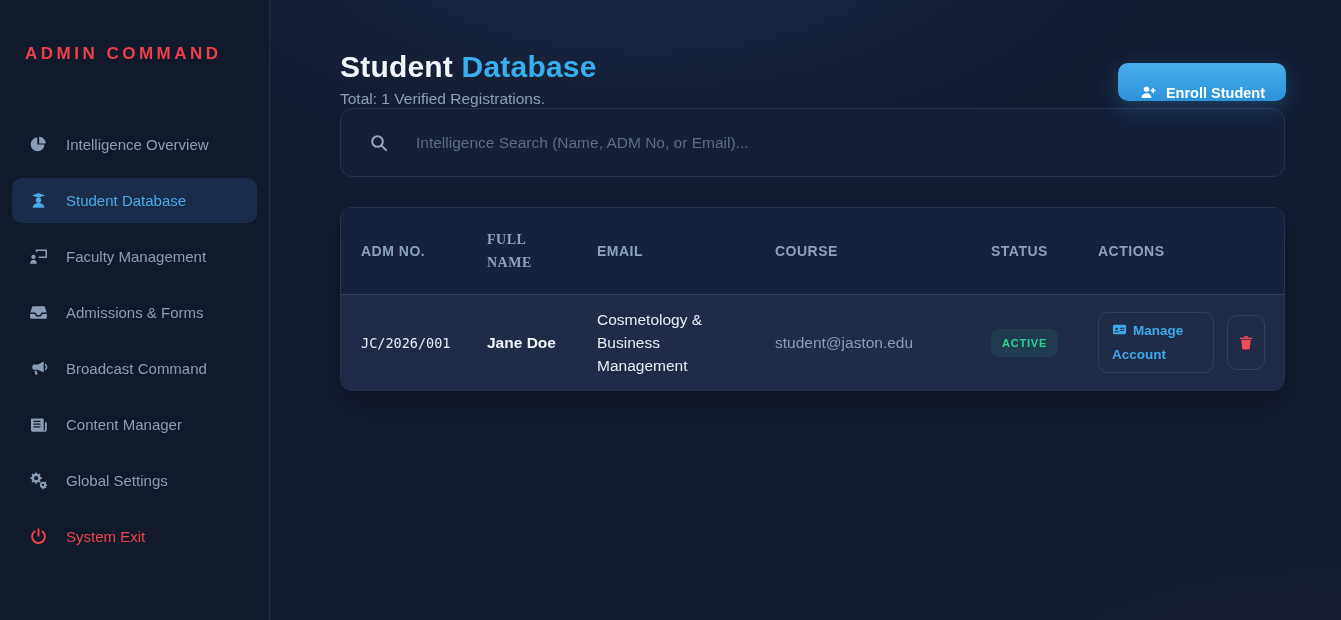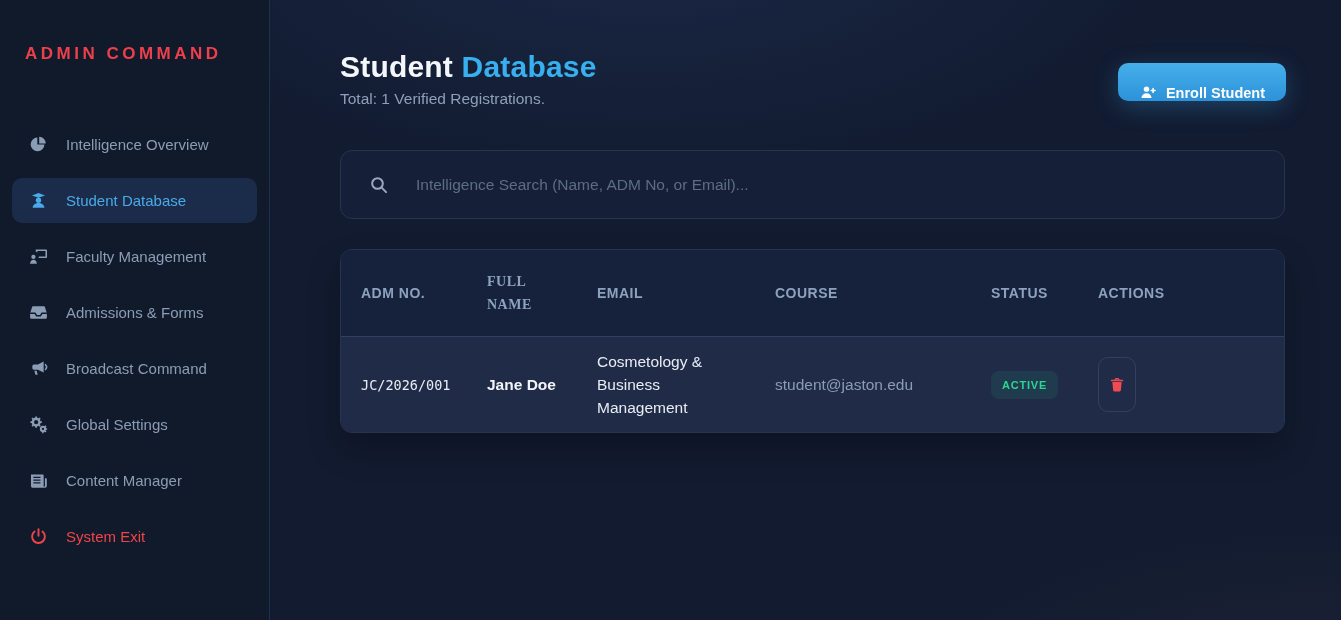--- a/index.html
+++ b/index.html
@@ -58,21 +58,21 @@
     height:38px; padding:0 21px;
     border:none; border-radius:10px;
     background:linear-gradient(180deg,#46afea 0%,#2d92da 100%);
     color:#ffffff; font-weight:700; font-size:14.5px; font-family:inherit;
     cursor:pointer;
     box-shadow:0 6px 24px rgba(56,163,227,0.30);
     white-space:nowrap;
   }
 
   .search-bar {
-    margin-top:42px; height:69px; width:945px;
+    height:69px; width:945px;
     border:1px solid #243550; border-radius:12px;
     background:#151f38;
     display:flex; align-items:center; gap:25px;
     padding:0 28px;
   }
   .search-bar input {
     flex:1; background:transparent; border:none; outline:none;
     color:#cbd5e1; font-size:15.5px; font-family:inherit;
   }
   .search-bar input::placeholder { color:#5d6d85; opacity:1; }
@@ -179,44 +179,44 @@
             <path d="M18.5 3.2v14l-7.2-3.7H6.2a2 2 0 0 1-2-2V9a2 2 0 0 1 2-2h5.1z"></path>
             <path d="M6.8 14.8l1.3 5h2.9l-1.3-5z"></path>
             <path d="M20.8 7.2a4.3 4.3 0 0 1 0 6" fill="none" stroke="currentColor" stroke-width="2" stroke-linecap="round"></path>
           </svg>
         </span>
         <span>Broadcast Command</span>
       </div>
 
       <div class="nav-item">
         <span class="nicon">
+          <svg width="19" height="19" viewBox="0 0 24 24" fill="currentColor">
+            <path d="M2.5 4.5h15a1 1 0 0 1 1 1V19a.8.8 0 0 0 1.6 0V9h1.2a1.2 1.2 0 0 1 1.2 1.2v8.6a2.2 2.2 0 0 1-2.2 2.2H4.2a1.7 1.7 0 0 1-1.7-1.7z"></path>
+            <path d="M5.5 8h9M5.5 11.5h9M5.5 15h9" fill="none" stroke="#111a2b" stroke-width="1.7"></path>
+          </svg>
+        </span>
+        <span>Content Manager</span>
+      </div>
+
+      <div class="nav-item">
+        <span class="nicon">
           <svg width="19" height="19" viewBox="0 0 24 24" fill="none" stroke="currentColor">
             <circle cx="9" cy="9" r="4.2" stroke-width="3"></circle>
             <g stroke-width="2.1">
               <path d="M13.8 9h2.4M12.4 12.4l1.7 1.7M9 13.8v2.4M5.6 12.4l-1.7 1.7M4.2 9H1.8M5.6 5.6L3.9 3.9M9 4.2V1.8M12.4 5.6l1.7-1.7"></path>
             </g>
             <circle cx="17.6" cy="17.6" r="2.7" stroke-width="2.5"></circle>
             <g stroke-width="2">
               <path d="M20.8 17.6h2.1M17.6 20.8v2.1M19.9 19.9l1.5 1.5M19.9 15.3l1.5-1.5"></path>
             </g>
           </svg>
         </span>
         <span>Global Settings</span>
       </div>
 
-      <div class="nav-item">
-        <span class="nicon">
-          <svg width="19" height="19" viewBox="0 0 24 24" fill="currentColor">
-            <path d="M2.5 4.5h15a1 1 0 0 1 1 1V19a.8.8 0 0 0 1.6 0V9h1.2a1.2 1.2 0 0 1 1.2 1.2v8.6a2.2 2.2 0 0 1-2.2 2.2H4.2a1.7 1.7 0 0 1-1.7-1.7z"></path>
-            <path d="M5.5 8h9M5.5 11.5h9M5.5 15h9" fill="none" stroke="#111a2b" stroke-width="1.7"></path>
-          </svg>
-        </span>
-        <span>Content Manager</span>
-      </div>
-
       <div class="nav-item danger">
         <span class="nicon">
           <svg width="19" height="19" viewBox="0 0 24 24" fill="none" stroke="currentColor" stroke-width="2.4" stroke-linecap="round">
             <path d="M12 2.8v8.2"></path>
             <path d="M7 5.8a8.1 8.1 0 1 0 10 0"></path>
           </svg>
         </span>
         <span>System Exit</span>
       </div>
 
@@ -277,20 +277,26 @@
 
       <div class="grid trow">
         <div class="cell adm">JC/2026/001</div>
         <div class="cell name">Jane Doe</div>
         <div class="cell course">Cosmetology &amp; Business Management</div>
         <div class="cell email">student@jaston.edu</div>
         <div class="cell">
           <span class="badge">ACTIVE</span>
         </div>
         <div class="cell actions">
+          <button class="manage-btn"><span class="micon"><svg width="15" height="15" viewBox="0 0 24 24">
+                  <rect x="1.5" y="4.5" width="21" height="15" rx="2.2" fill="#3daaec"></rect>
+                  <circle cx="7.3" cy="11" r="1.9" fill="#202c47"></circle>
+                  <path d="M4.6 15.6h5.4" stroke="#202c47" stroke-width="1.6" stroke-linecap="round"></path>
+                  <path d="M13.2 10h6.2M13.2 13.4h6.2" stroke="#202c47" stroke-width="1.6" stroke-linecap="round"></path>
+                </svg></span><span>Manage Account</span></button>
           <button class="trash-btn">
             <span style="display:flex;">
               <svg width="16" height="16" viewBox="0 0 24 24" fill="#ee4b55">
                 <path d="M5 7.6h14l-1.2 12.3a1.9 1.9 0 0 1-1.9 1.7H8.1a1.9 1.9 0 0 1-1.9-1.7z"></path>
                 <path d="M3.8 5.1h16.4" stroke="#ee4b55" stroke-width="2.3" stroke-linecap="round"></path>
                 <path d="M9.4 5V3.9A1.3 1.3 0 0 1 10.7 2.6h2.6a1.3 1.3 0 0 1 1.3 1.3V5" fill="none" stroke="#ee4b55" stroke-width="2"></path>
               </svg>
             </span>
           </button>
         </div>

